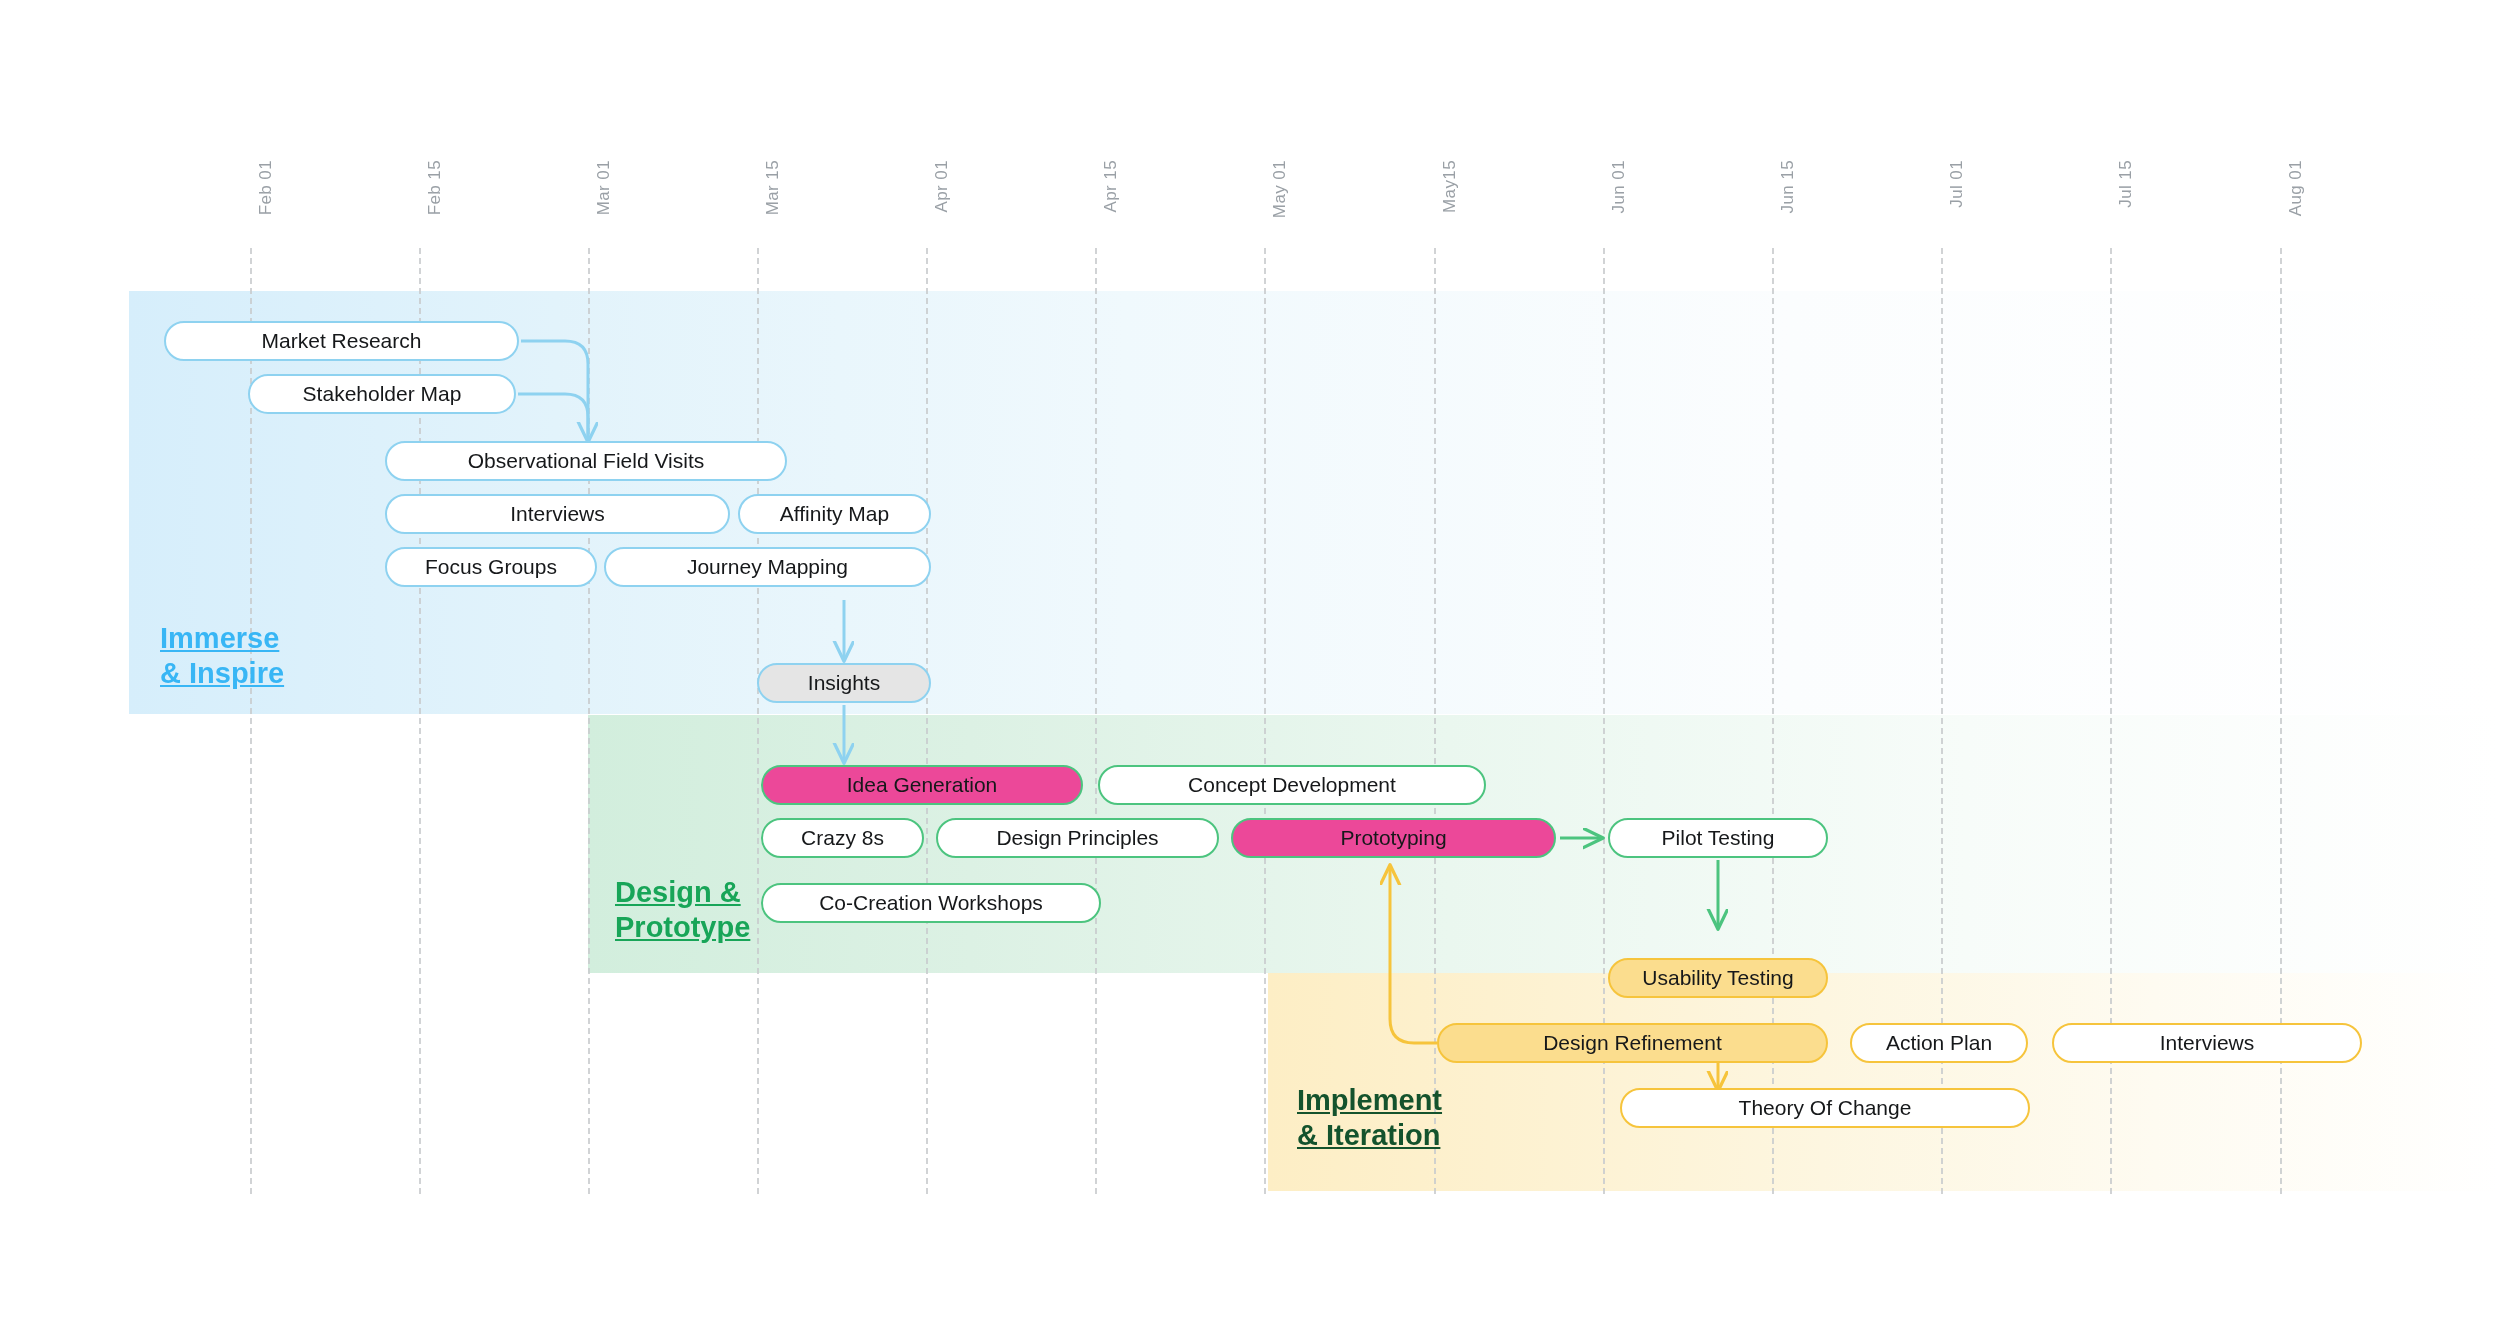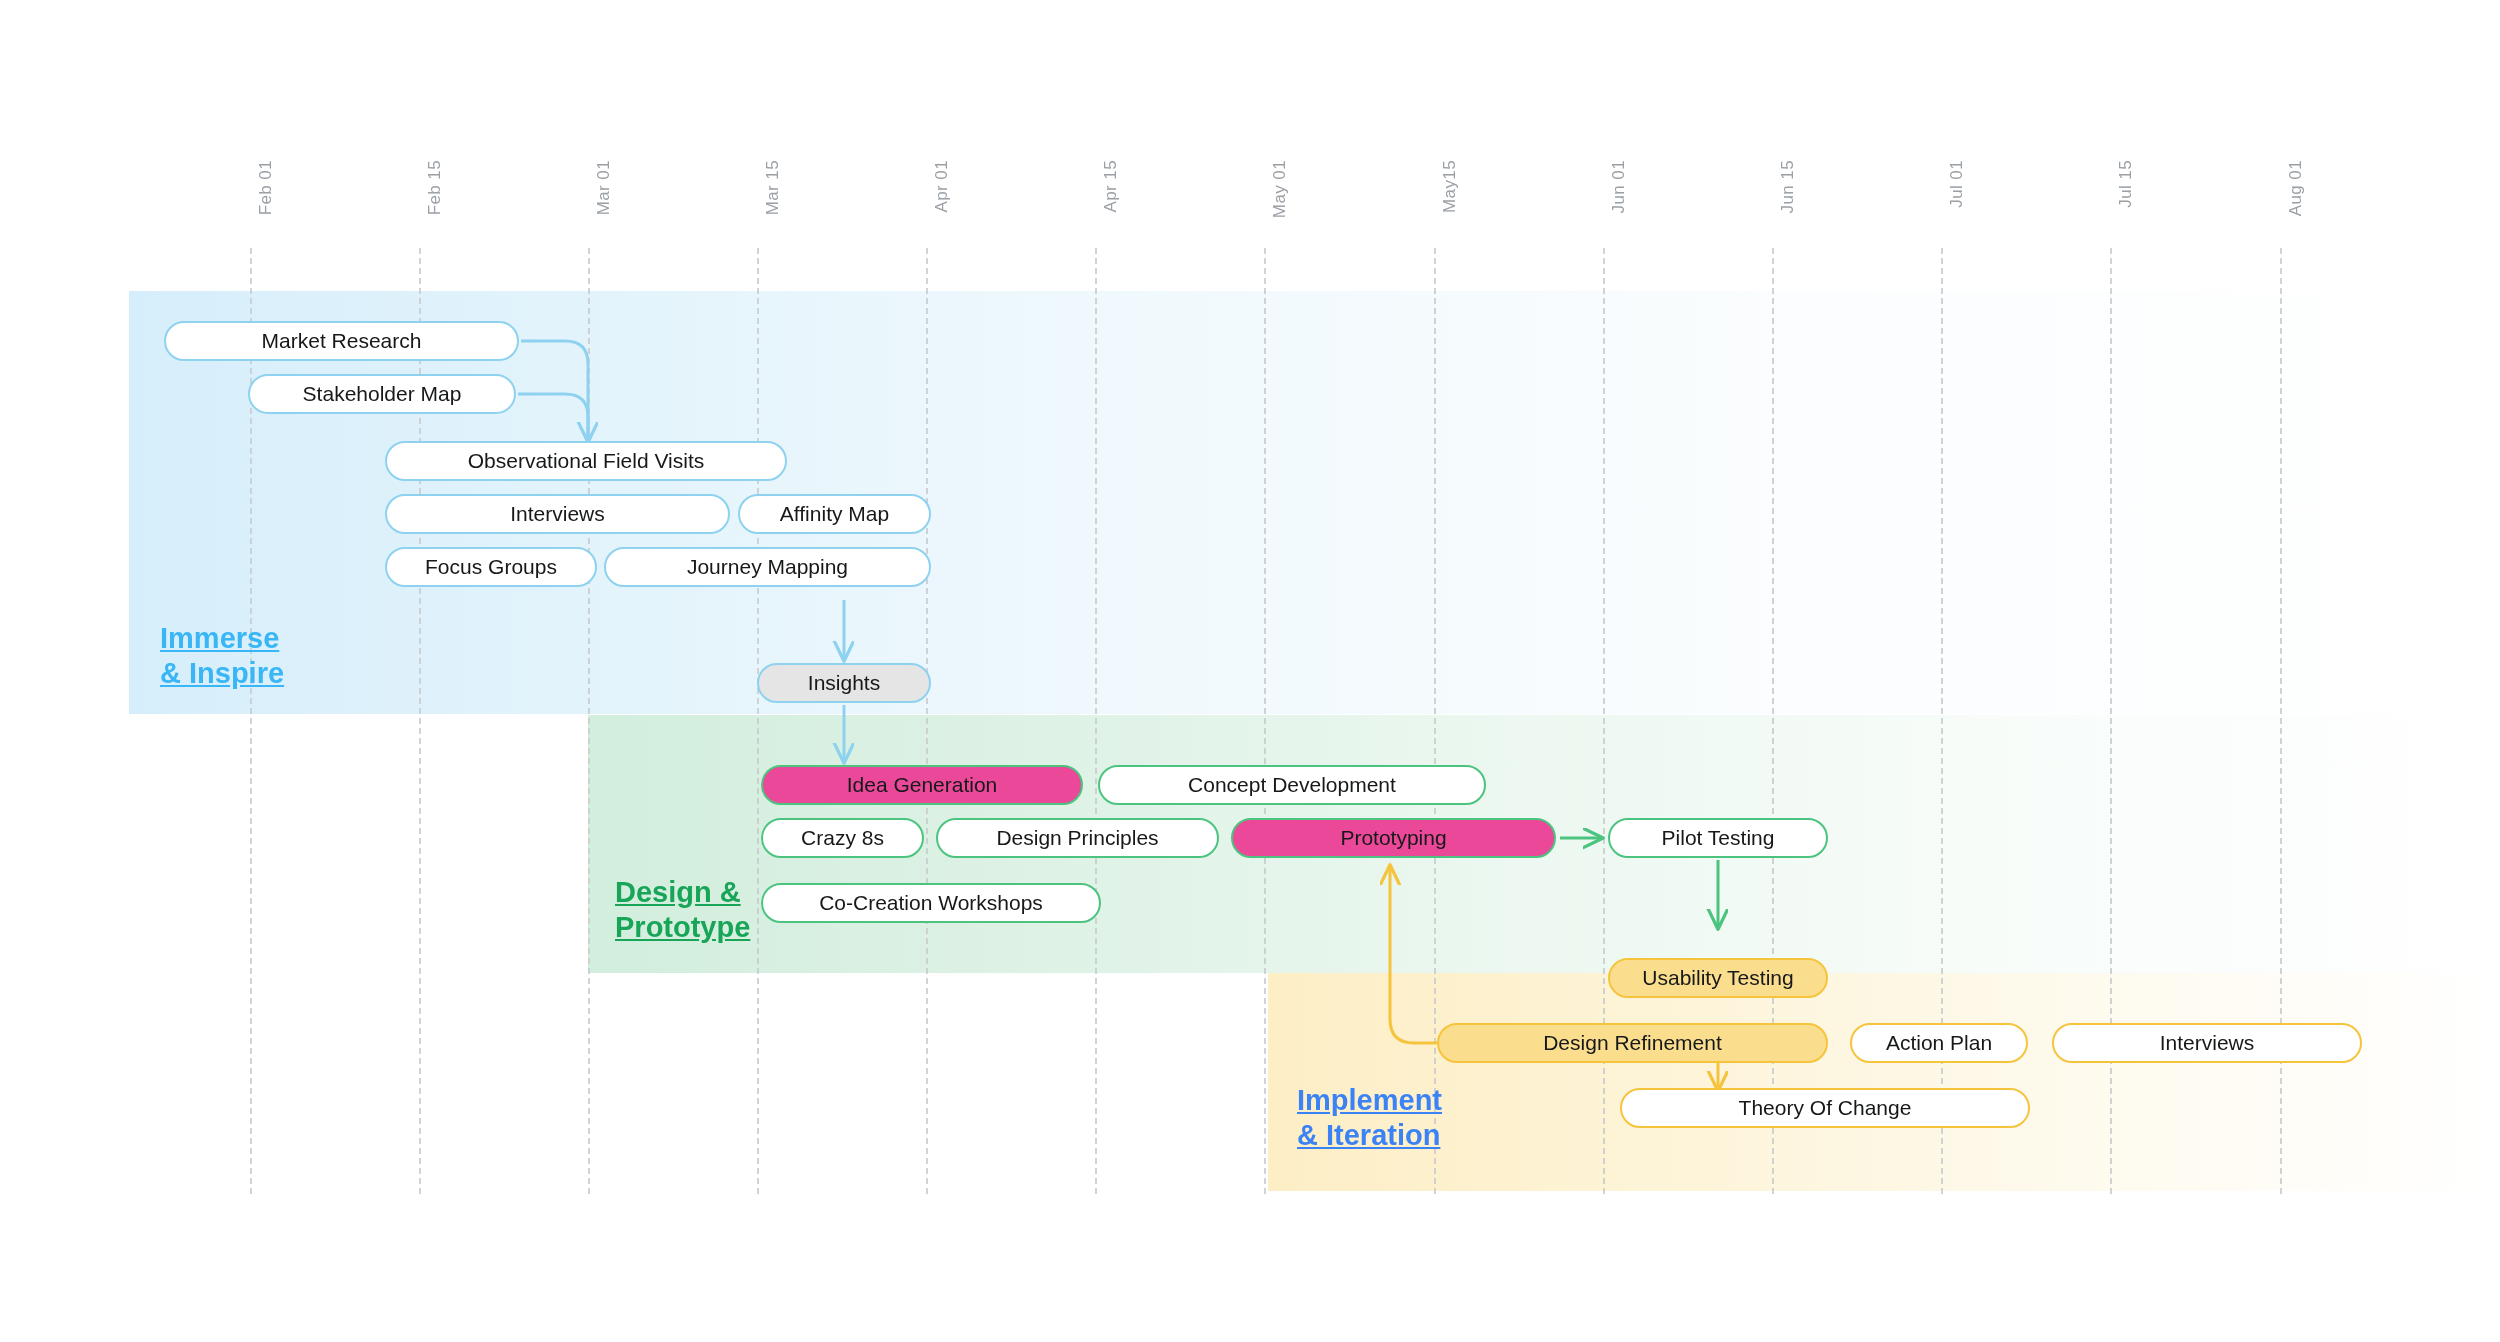--- a/index.html
+++ b/index.html
@@ -59,21 +59,21 @@
   .phase-title {
     position: absolute;
     font-size: 29px;
     font-weight: bold;
     line-height: 1.22;
     white-space: pre-line;
     text-decoration: underline;
   }
   .phase-title.immerse  { left: 160px;  top: 621px; color: #38b6f5; }
   .phase-title.design   { left: 615px;  top: 875px; color: #18a558; }
-  .phase-title.implement{ left: 1297px; top: 1083px; color: #3b82f6; }
+  .phase-title.implement{ left: 1297px; top: 1083px; color: #14532d; }
 
   
   .bar {
     position: absolute;
     height: 40px;
     border-radius: 22px;
     border: 2px solid #8ed2f0;
     background: #ffffff;
     display: flex;
     align-items: center;

